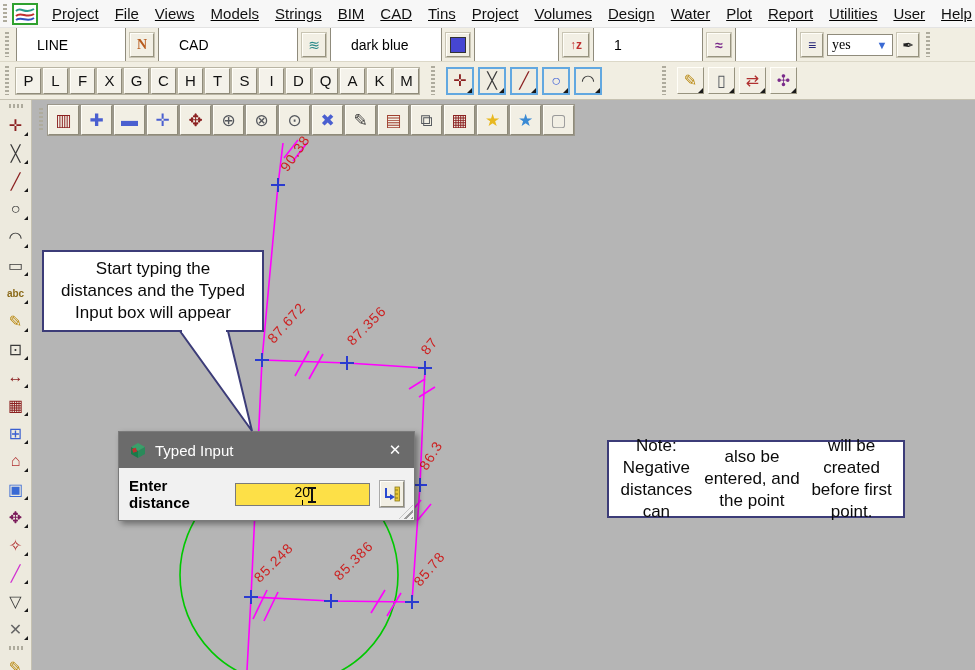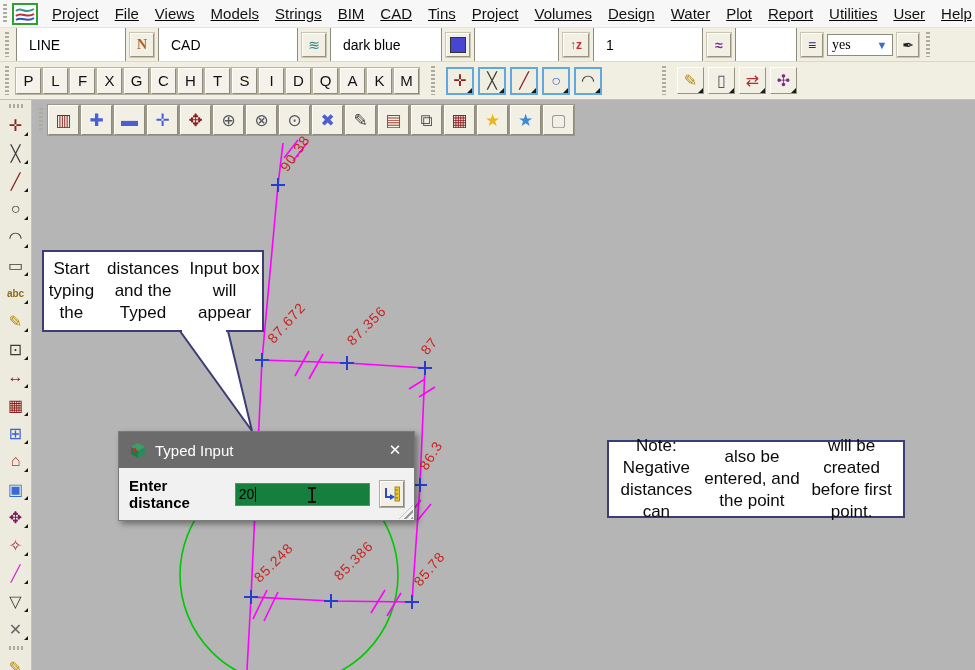--- a/index.html
+++ b/index.html
@@ -11,21 +11,21 @@
     border-bottom: 1px solid #e3e3e3; white-space: nowrap; overflow: hidden; text-decoration: underline; }
   .grip { width: 4px; align-self: stretch; margin: 4px 3px;
     background: repeating-linear-gradient(to bottom,#aeab9d 0 2px,transparent 2px 4px); flex: none; }
   .appicon { width: 26px; height: 22px; margin: 0 6px 0 2px; flex: none; }
   .menu-item { padding: 0 8px; font-size: 15px; color: #111; flex: none; }
 
   
   .toolbar2 { height: 34px; background: #f1eee2; border-bottom: 1px solid #dcd8c8;
     display: flex; align-items: center; gap: 4px; padding: 0 2px; overflow: hidden; }
   .tb-input { height: 36px; background: #fff; border: 1px solid #8f8b7c;
-    font-size: 14px; padding: 0 12px; color: #000; flex: none; }
+    font-size: 14px; padding: 0 20px; color: #000; flex: none; }
   .tb-btn { width: 24px; height: 24px; background: #f2efe4; flex: none;
     border: 1px solid; border-color: #fffef8 #97937f #97937f #fffef8;
     outline: 1px solid #c9c5b4; display: flex; align-items: center; justify-content: center;
     font-size: 14px; position: relative; cursor: default; }
   .swatch { width: 16px; height: 16px; display: block; border: 1px solid #333; }
   .combo { display: flex; align-items: center; height: 22px; background: #fff;
     border: 1px solid #8f8b7c; flex: none; }
   .combo input { border: none; outline: none; width: 44px; font-size: 14px; padding: 0 4px;
     font-family: Liberation Serif, serif; }
   .combo .dd { width: 20px; text-align: center; font-size: 11px; color: #3a6ad4; }
@@ -66,40 +66,40 @@
   .view-toolbar { position: absolute; left: 4px; top: 4px; z-index: 2;
     display: flex; align-items: center; gap: 2px; }
   .view-btn { width: 31px; height: 30px; background: #f2efe4; flex: none;
     border: 1px solid; border-color: #fffef8 #8f8b7a #8f8b7a #fffef8;
     outline: 1px solid #9b978a; display: flex; align-items: center; justify-content: center; }
   .view-btn .glyph { font-size: 17px; }
 
   
   .callout-box { position: absolute; left: 10px; top: 150px; width: 222px; height: 82px;
     background: #fff; border: 2px solid #3c3c78; z-index: 6;
-    display: flex; align-items: center; justify-content: center;
+    display: flex; flex-direction: column; align-items: center; justify-content: center;
     font-size: 17px; line-height: 22px; color: #0a0a0a; text-align: center; }
   #callout-tail { position: absolute; left: 140px; top: 230px; z-index: 6; }
   .note-box { position: absolute; left: 575px; top: 340px; width: 298px; height: 78px;
     background: #fff; border: 2px solid #3c3c78; z-index: 5;
     display: flex; flex-direction: row; align-items: center; justify-content: center;
     font-size: 17px; line-height: 22px; color: #0a0a0a; text-align: center; }
 
   
   .dialog { position: absolute; left: 86px; top: 298px; width: 297px; height: 90px;
     z-index: 4; border: 1px solid #7a7a7a; box-shadow: 3px 3px 6px rgba(0,0,0,.4);
     background: #f1f1f1; margin-top: 33px; }
   .dlg-title { height: 36px; background: #6b6b6b; color: #fff; display: flex;
     align-items: center; padding: 0 10px; gap: 8px; font-size: 15px; }
   .dlg-close { margin-left: auto; font-size: 15px; color: #fff; width: 18px; text-align: center; }
   .dlg-body { height: 52px; display: flex; align-items: center; padding: 0 10px; gap: 10px;
     position: relative; }
   .dlg-label { font-size: 15px; font-weight: 600; color: #000; }
-  .dlg-input { width: 145px; height: 23px; background: #15803d; border: 1px solid #7a7a7a;
-    display: flex; align-items: center; padding: 0 3px; font-size: 14px; position: relative; }
+  .dlg-input { width: 145px; height: 23px; background: #fde047; border: 1px solid #7a7a7a;
+    display: flex; align-items: center; padding: 0 3px; font-size: 14px; position: relative; flex-direction: column; }
   .caret { width: 1px; height: 15px; background: #000; margin-left: 1px; }
   .ibeam { position: absolute; left: 75px; top: 3px; width: 2px; height: 16px; background: #111; }
   .ibeam::before, .ibeam::after { content: ""; position: absolute; left: -3px; width: 8px;
     height: 2px; background: #111; }
   .ibeam::before { top: 0; } .ibeam::after { bottom: 0; }
   .dlg-btn { width: 26px; height: 26px; background: #f2efe4;
     border: 1px solid; border-color: #fffef8 #8f8b7a #8f8b7a #fffef8; outline: 1px solid #aaa;
     display: flex; align-items: center; justify-content: center; }
   .resize-grip { position: absolute; right: 1px; bottom: 1px; width: 14px; height: 14px;
     background: repeating-linear-gradient(135deg, transparent 0 3px, #9a9a9a 3px 5px);

